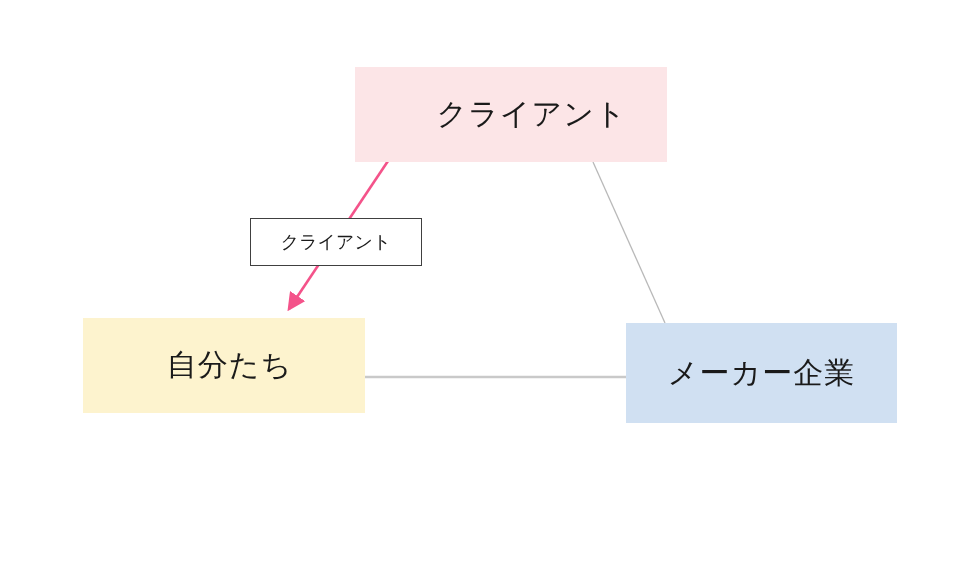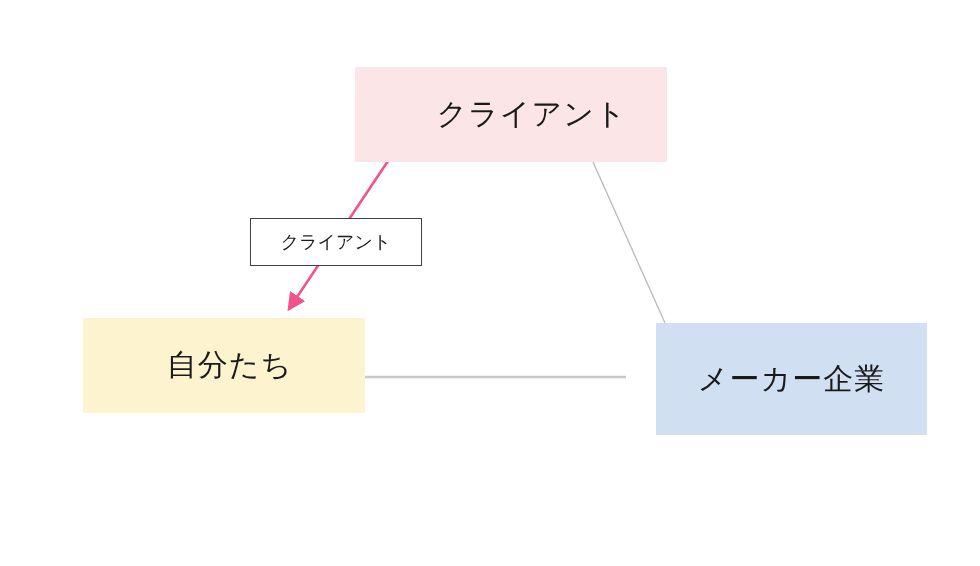--- a/index.html
+++ b/index.html
@@ -26,21 +26,21 @@
     z-index: 2;
     display: flex;
     align-items: center;
     justify-content: center;
     font-size: 30px;
     letter-spacing: 1px;
     color: #1a1a1a;
   }
   .node-client   { left: 355px; top: 67px;  width: 271px; height: 95px; }
   .node-ourselves{ left: 83px;  top: 318px; width: 271px; height: 95px; padding-left: 11px; }
-  .node-maker    { left: 656px; top: 323px; width: 271px; height: 112px; }
+  .node-maker    { left: 626px; top: 323px; width: 271px; height: 100px; }
   .edge-label {
     position: absolute;
     z-index: 3;
     left: 250px;
     top: 218px;
     width: 172px;
     height: 48px;
     background: #ffffff;
     border: 1.5px solid #404040;
     box-sizing: border-box;

